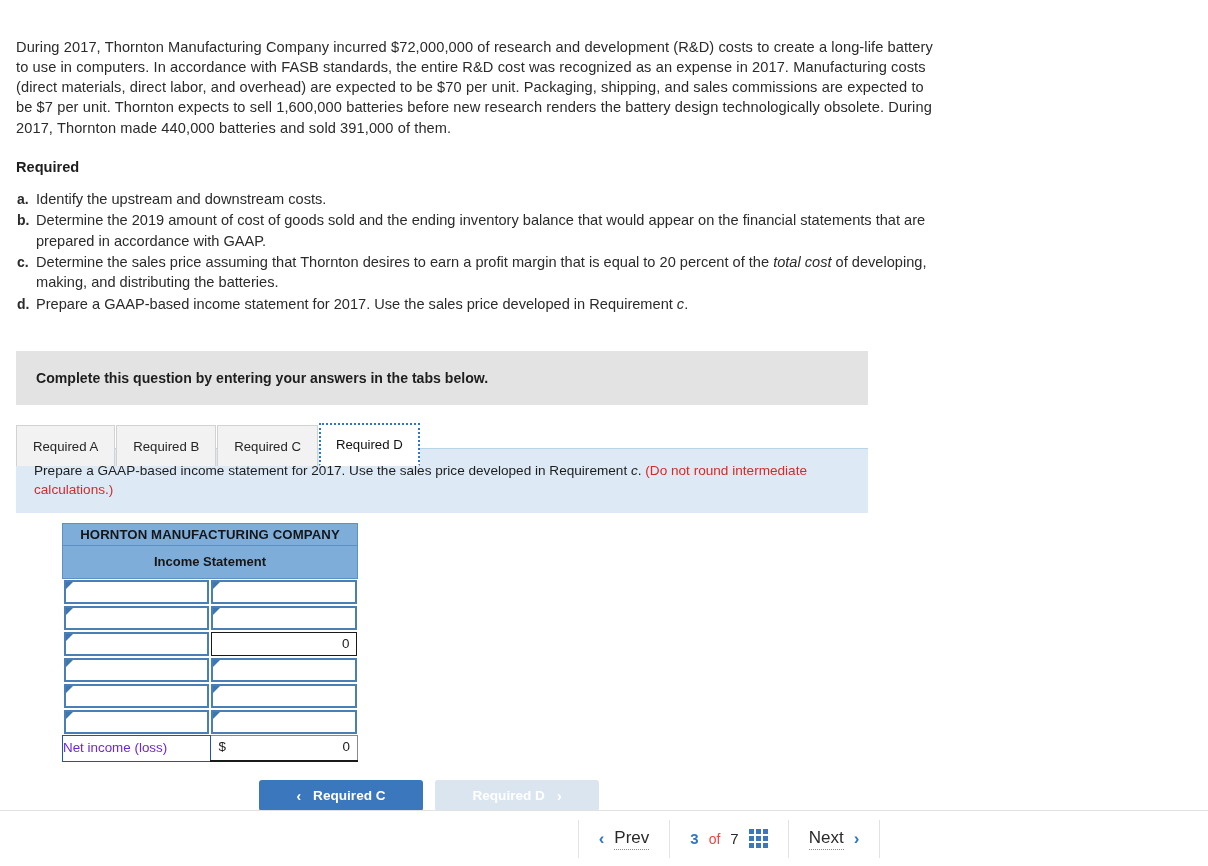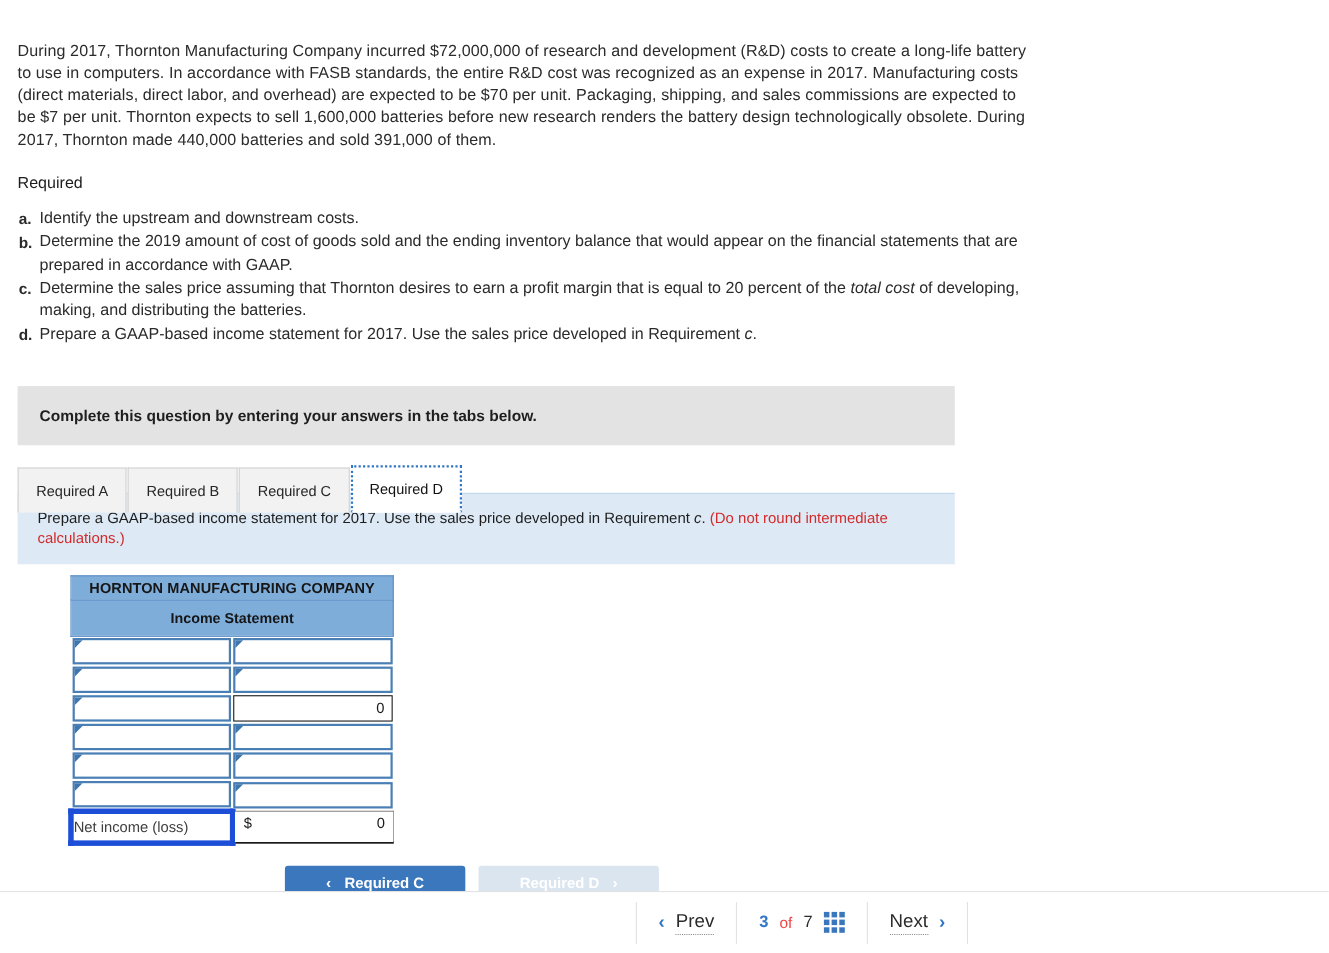--- a/index.html
+++ b/index.html
@@ -27,21 +27,21 @@
   .stem {
     font-size: 14.6px;
     line-height: 20.3px;
     color: #2b2b2b;
     max-width: 926px;
     letter-spacing: .1px;
   }
 
   .required-heading {
     font-size: 14.6px;
-    font-weight: normal;
+    font-weight: bold;
     color: #1d1d1d;
     margin-top: 21px;
     margin-bottom: 14px;
   }
 
   .req-list {
     margin: 0;
     padding: 0;
     list-style: none;
   }
@@ -186,26 +186,26 @@
     text-align: right;
     font-size: 13.4px;
     line-height: 22px;
     padding-right: 6px;
     color: #1a1a1a;
   }
   .cell-col-left { width: 196px; }
   .cell-col-right { width: 100px; }
 
   .net-label {
-    border: 5px solid #1d4ed8;
+    border: 1px solid #1d4ed8;
     height: 26px;
     font-size: 13.4px;
     line-height: 24px;
     padding-left: 6px;
-    color: #404040;
+    color: #6d28d9;
     background: #ffffff;
   }
   .net-amt {
     border: 1px solid #8a8a8a;
     border-bottom: 2px solid #1a1a1a;
     height: 26px;
     background: #ffffff;
     position: relative;
     font-size: 13.4px;
     color: #1a1a1a;

